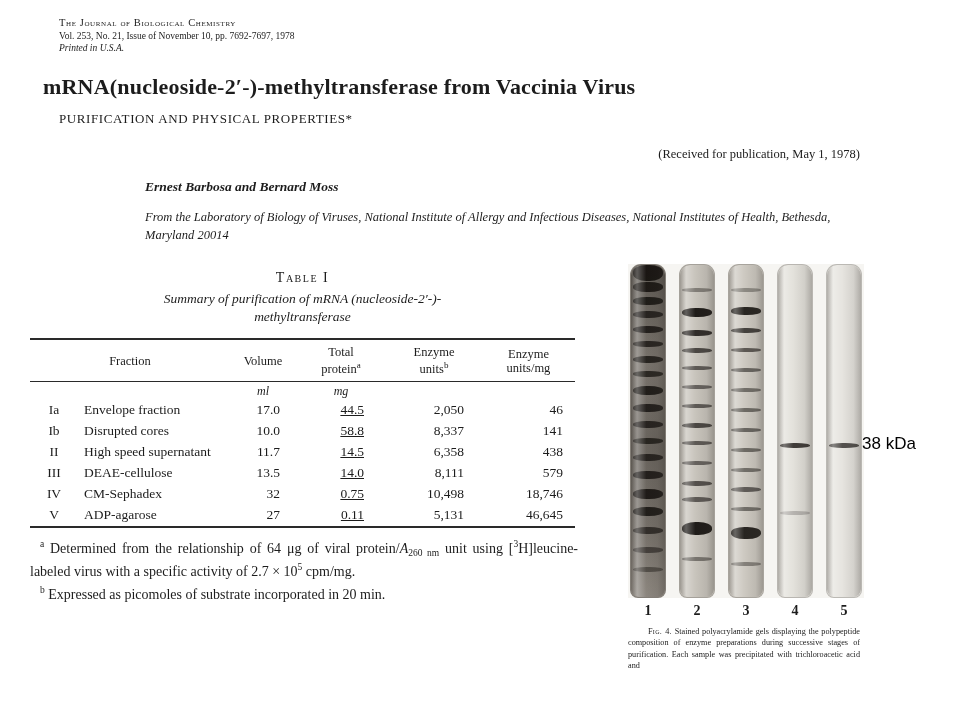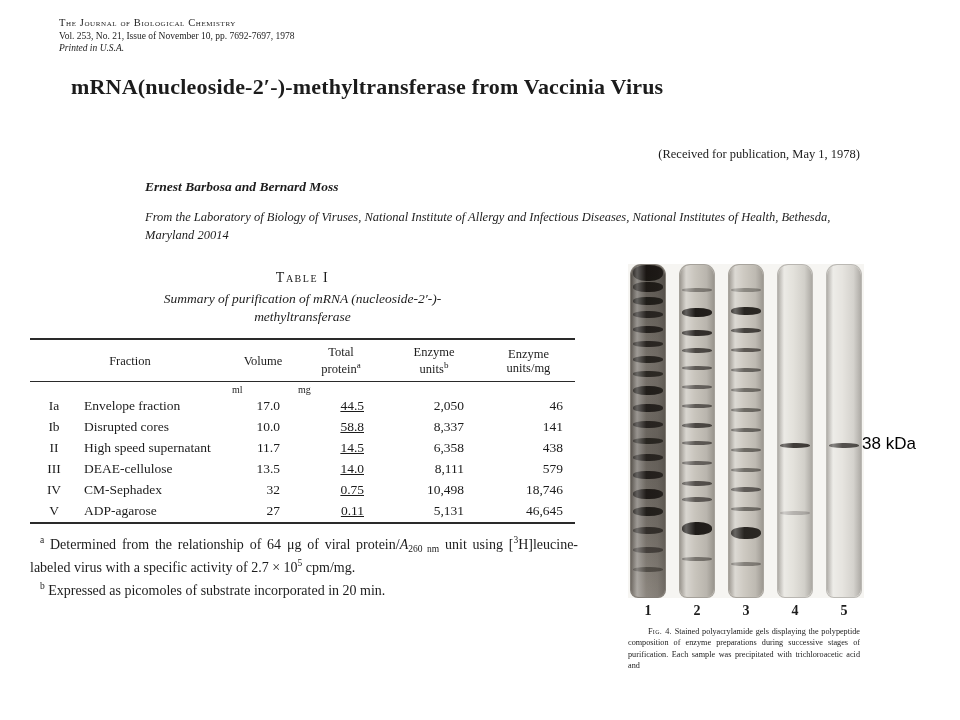--- a/index.html
+++ b/index.html
@@ -13,36 +13,36 @@
   }
   .page { position:absolute; inset:0;border-radius:6px; }
 
   
   .masthead { position:absolute; left:59px; top:16px; font-size:9.5px; line-height:1.32; color:#222; }
   .jname { font-variant:small-caps; letter-spacing:0.6px; font-size:10.5px; }
   .jissue { font-size:9.5px; }
   .jprinted { font-style:italic; font-size:9.5px; }
 
   
-  .title { position:absolute; left:71px; top:74px; width:820px; font-size:22px; font-weight:bold; letter-spacing:0.2px; }
+  .title { position:absolute; left:43px; top:74px; width:820px; font-size:22px; font-weight:bold; letter-spacing:0.2px; }
   .subtitle { position:absolute; left:59px; top:111px; font-size:13px; letter-spacing:0.6px; }
   .received { position:absolute; left:520px; top:147px; width:340px; text-align:right; font-size:12.5px; }
   .authors { position:absolute; left:145px; top:179px; font-size:13.5px; font-weight:bold; font-style:italic; }
   .affiliation { position:absolute; left:145px; top:208px; width:720px; font-size:12.5px; font-style:italic; line-height:1.45; }
 
   
   .tableblock { position:absolute; left:30px; top:270px; width:545px; }
   .tlabel { text-align:center; font-variant:small-caps; font-size:14px; letter-spacing:1.5px; }
   .ttitle { text-align:center; font-style:italic; font-size:13.5px; line-height:1.35; width:330px; margin:4px auto 12px; }
   table { width:100%; border-collapse:collapse; margin-top:6px;
           border-top:2px solid #2a2a2a; border-bottom:2px solid #2a2a2a; }
   thead th { font-weight:normal; font-size:12.5px; text-align:center; vertical-align:middle;
              padding:5px 2px; line-height:1.15; border-bottom:1.3px solid #2a2a2a; }
   thead sup, tbody sup { font-size:9px; }
-  tr.units td { font-size:10px; padding:2px 2px 1px; border:none; }
+  tr.units td { font-style:italic; font-size:12px; text-align:center; padding:2px 2px 1px; border:none; }
   tbody td { font-size:13.5px; padding:2px 4px; line-height:1.25; }
   tbody td.c0 { text-align:center; }
   tbody td.c1 { text-align:left; padding-left:6px; }
   tbody td.c2 { text-align:right; padding-right:16px;margin-top:16px; }
   tbody td.c3 { text-align:right; padding-right:22px;text-decoration:underline; }
   tbody td.c4 { text-align:right; padding-right:18px; }
   tbody td.c5 { text-align:right; padding-right:12px; }
 
   .footnotes { margin-top:10px; width:548px; font-size:14px; line-height:1.45; text-align:justify; }
   .footnotes p { margin-bottom:2px; text-indent:10px; }
@@ -75,20 +75,21 @@
 
 <div class="page">
 
   <header class="masthead">
     <div class="jname">The Journal of Biological Chemistry</div>
     <div class="jissue">Vol. 253, No. 21, Issue of November 10, pp. 7692-7697, 1978</div>
     <div class="jprinted">Printed in U.S.A.</div>
   </header>
 
   <h1 class="title">mRNA(nucleoside-2′-)-methyltransferase from Vaccinia Virus</h1>
+  <div class="subtitle">PURIFICATION AND PHYSICAL PROPERTIES*</div>
   <div class="received">(Received for publication, May 1, 1978)</div>
   <div class="authors">Ernest Barbosa and Bernard Moss</div>
   <div class="affiliation">From the Laboratory of Biology of Viruses, National Institute of Allergy and Infectious Diseases, National Institutes of Health, Bethesda, Maryland 20014</div>
 
   <section class="tableblock">
     <div class="tlabel">Table I</div>
     <div class="ttitle">Summary of purification of mRNA (nucleoside-2′-)-methyltransferase</div>
     <table>
       <colgroup>
         <col style="width:48px">

